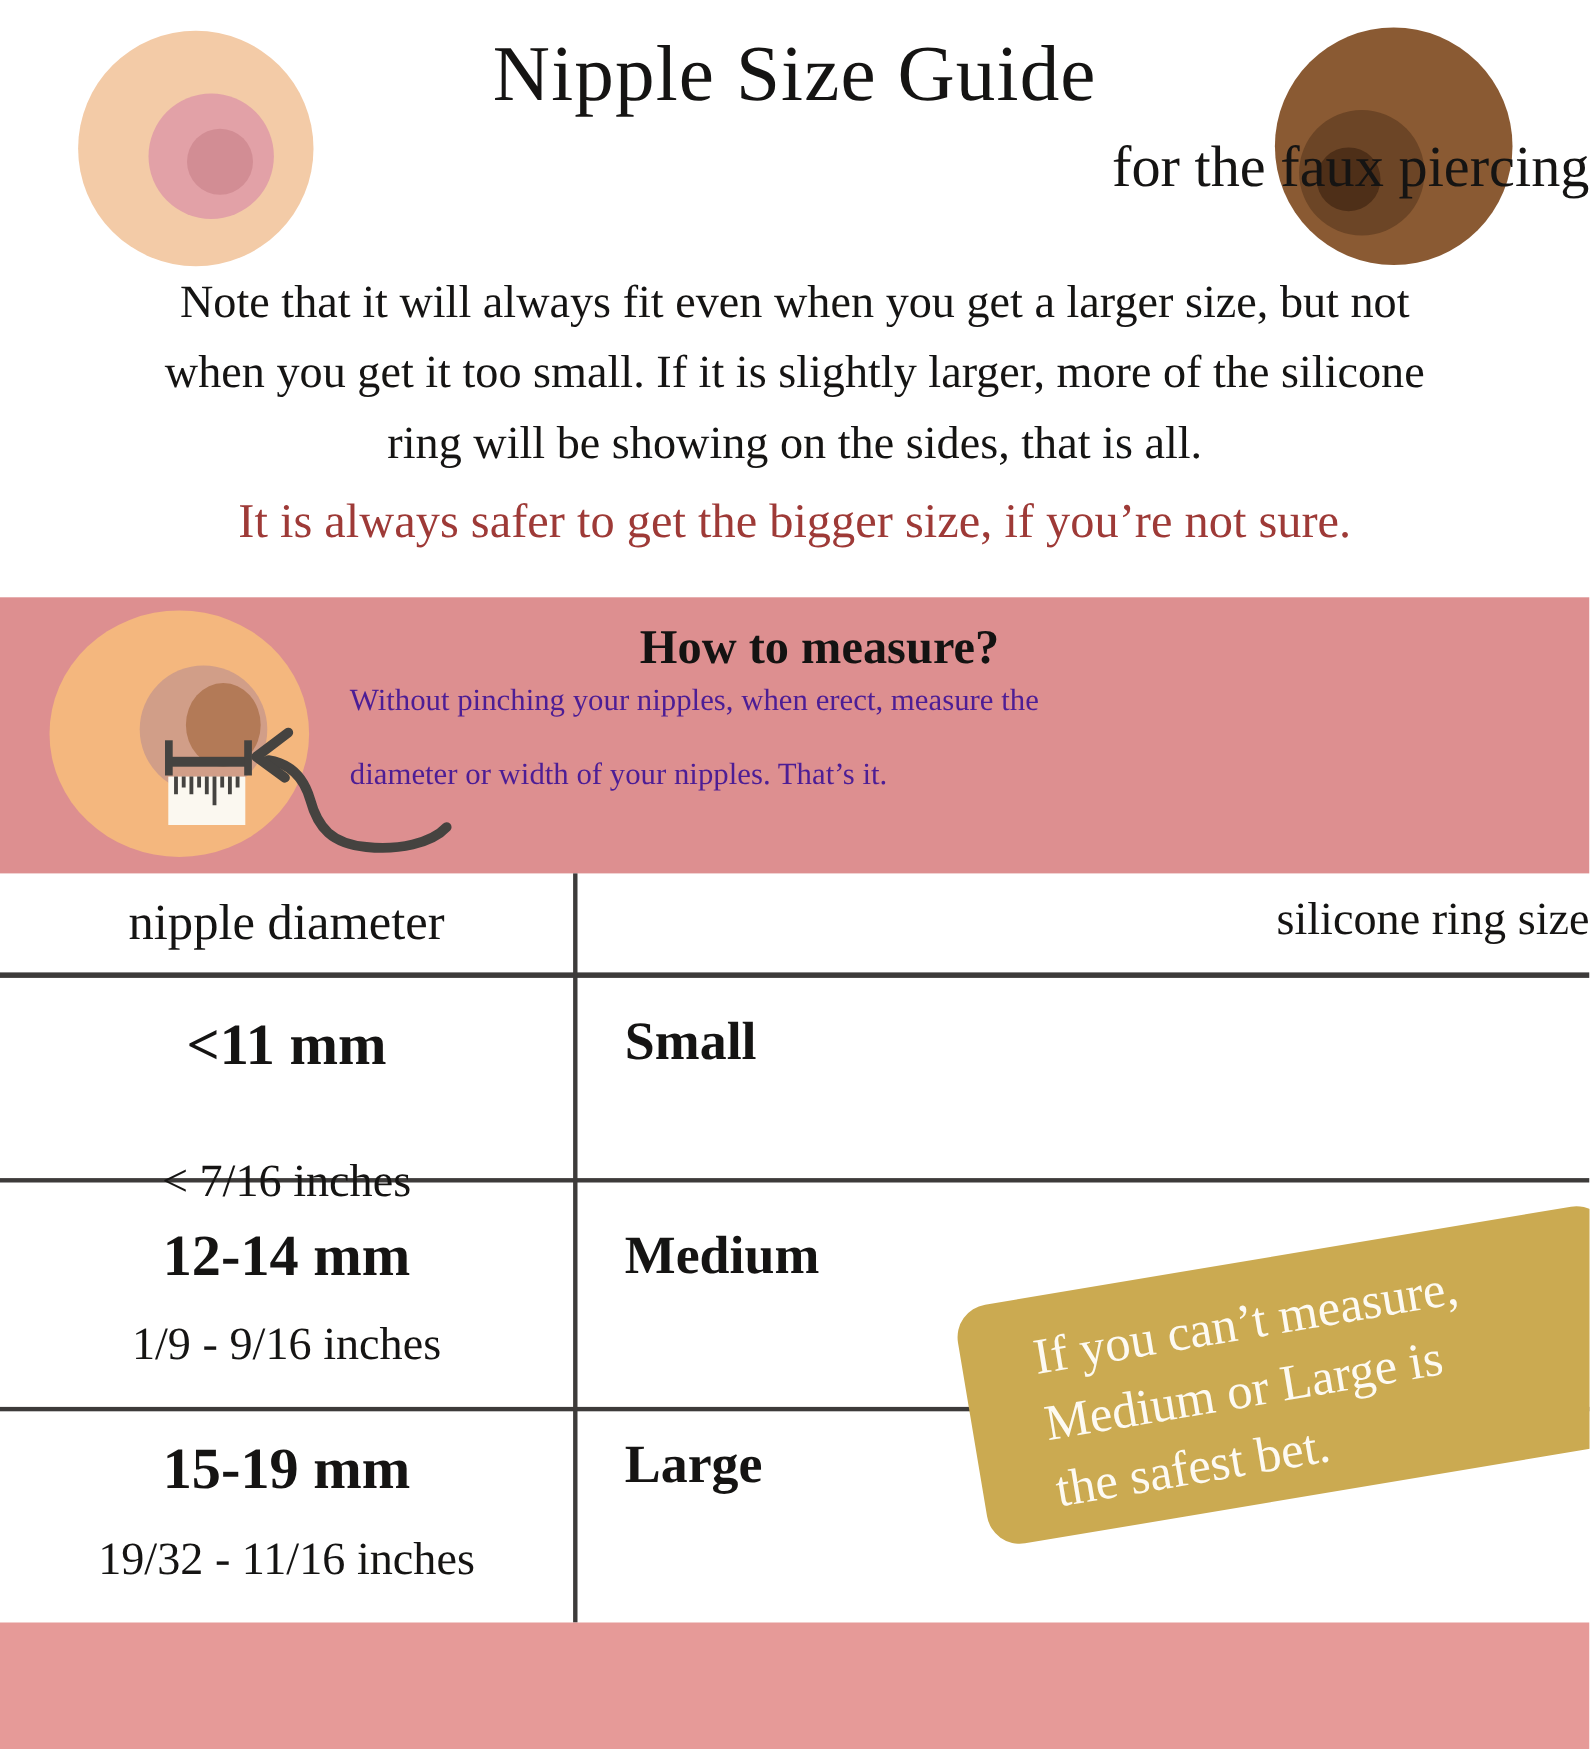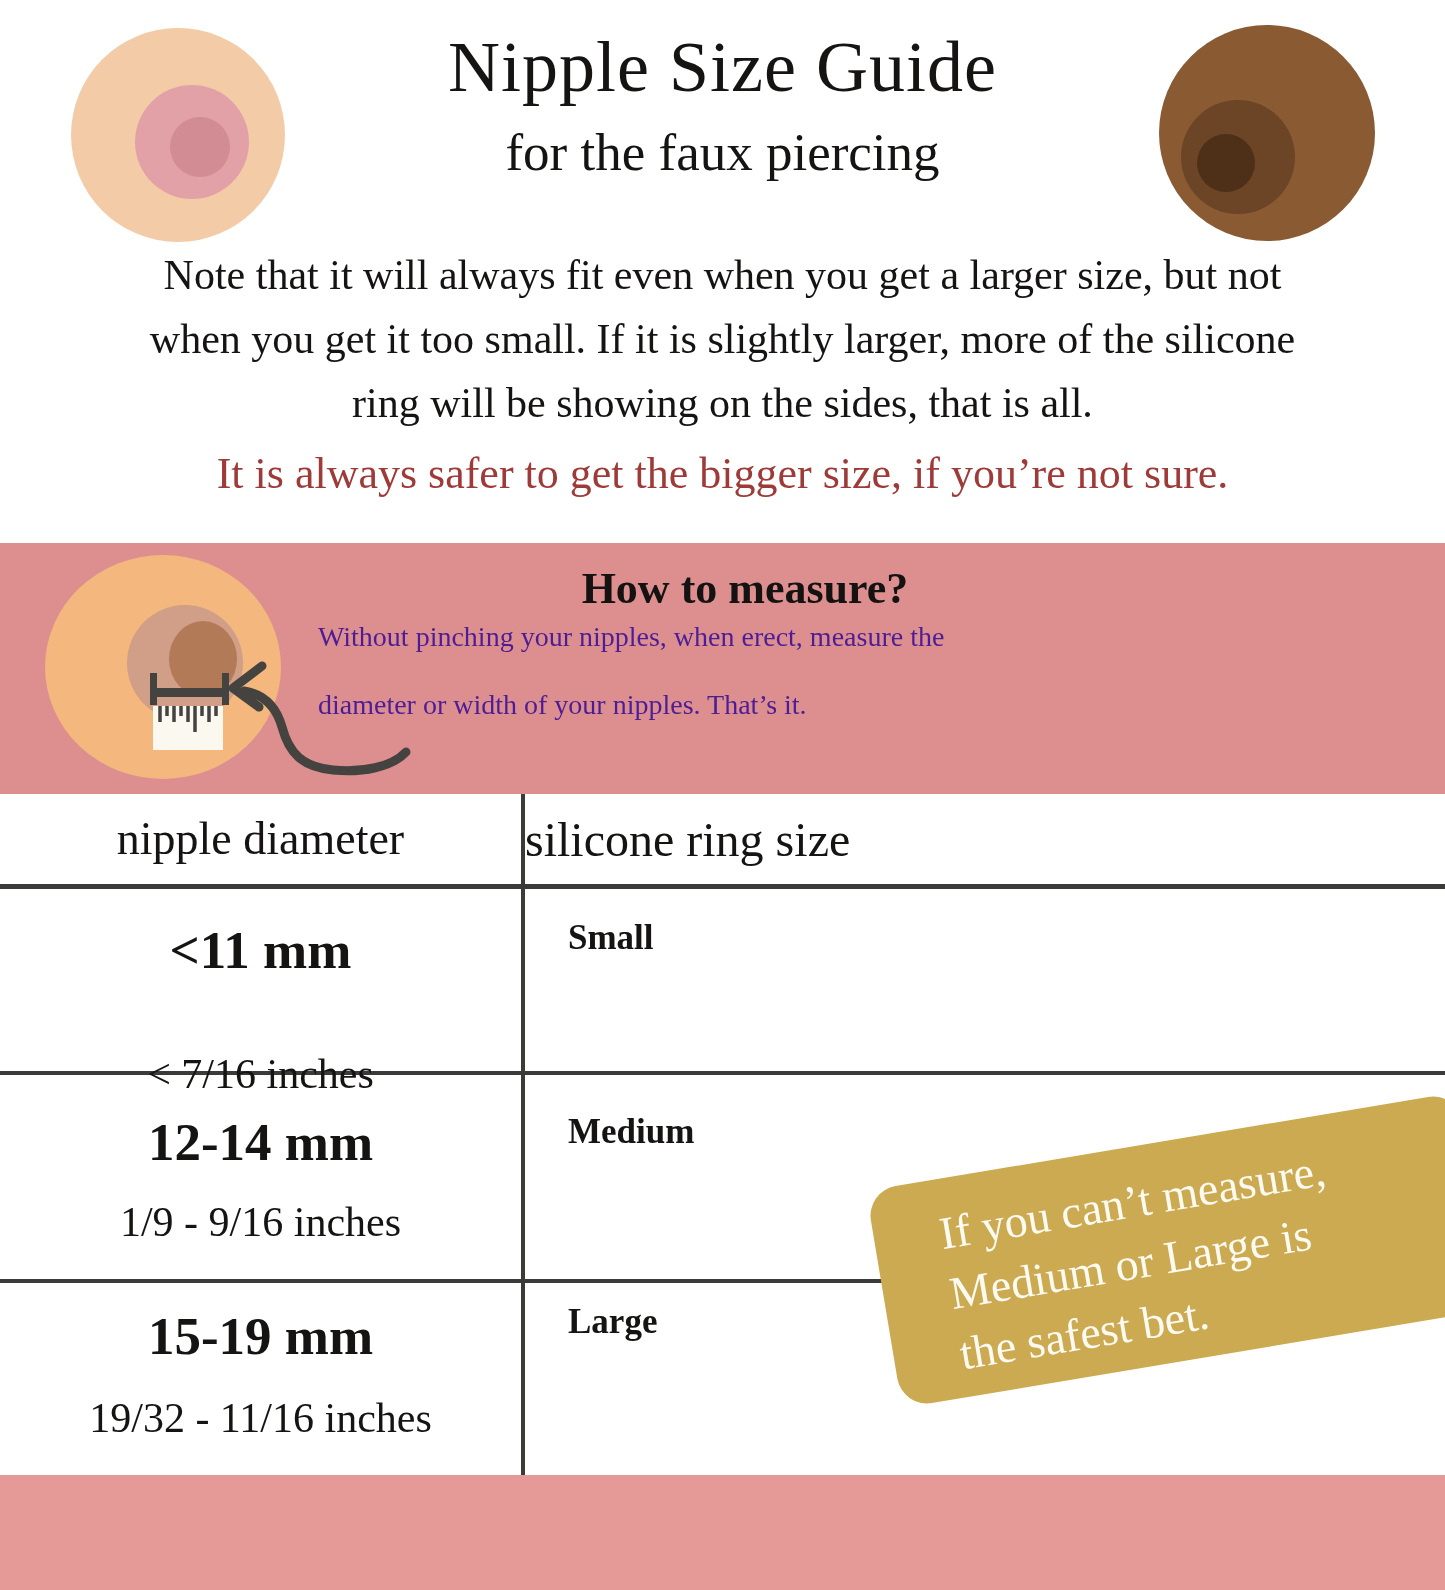--- a/index.html
+++ b/index.html
@@ -2,40 +2,40 @@
 <html><head>
 <meta charset="utf-8">
 <style>
   html,body{margin:0;padding:0;background:#ffffff;}
   .page{
     position:relative;width:1445px;height:1590px;background:#ffffff;
     overflow:hidden;font-family:"Liberation Serif", serif;color:#151413;padding-left:32px;
   }
   .abs{position:absolute;}
   .page-title{top:26px;left:0;width:1445px;text-align:center;font-size:72px;letter-spacing:1px;}
-  .page-subtitle{top:122px;left:0;width:1445px;text-align:center;font-size:53px;}
+  .page-subtitle{top:122px;left:0;width:1445px;text-align:right;font-size:53px;}
   .intro{top:243px;left:0;width:1445px;text-align:center;font-size:42px;line-height:64px;}
   .warning{top:448px;left:0;width:1445px;text-align:center;font-size:44px;color:#9e3a37;}
   .banner{top:543px;left:0;width:1445px;height:251px;background:#dd8f90;}
   .banner-heading{top:20px;left:45px;width:1400px;text-align:center;font-weight:700;font-size:44px;color:#141312;}
   .banner-line{left:318px;font-size:28px;color:#4c1d95;}
   .banner-line.l1{top:78px;}
   .banner-line.l2{top:146px;}
   .th-left{top:812px;left:0;width:521px;text-align:center;font-size:46px;}
-  .th-right{top:812px;left:525px;width:920px;text-align:left;font-size:48px;}
+  .th-right{top:812px;left:525px;width:920px;text-align:right;font-size:42px;}
   .vline{left:521px;top:794px;width:4px;height:681px;background:#3d3b3a;}
   .hline{left:0;width:1445px;background:#3d3b3a;}
   .hline.a{top:884px;height:5px;}
   .hline.b{top:1071px;height:4px;}
   .hline.c{top:1279px;height:4px;}
   .mm{left:0;width:521px;text-align:center;font-weight:700;font-size:53px;}
   .mm.r0{top:920px;} .mm.r1{top:1112px;} .mm.r2{top:1306px;}
   .inches{left:0;width:521px;text-align:center;font-size:42px;}
   .inches.r0{top:1050px;} .inches.r1{top:1198px;} .inches.r2{top:1394px;}
-  .size-label{left:568px;font-weight:700;font-size:35px;}
+  .size-label{left:568px;font-weight:700;font-size:49px;}
   .size-label.r0{top:918px;} .size-label.r1{top:1112px;} .size-label.r2{top:1302px;}
   .badge{
     left:880px;top:1140px;width:600px;height:220px;background:#cbaa51;
     border-radius:30px;transform:rotate(-9.5deg);color:#fdfaf2;
     font-size:46px;line-height:61px;padding:24px 0 0 66px;box-sizing:border-box;
   }
   .bottom-bar{top:1475px;left:0;width:1445px;height:115px;background:#e69a98;}
 </style>
 </head>
 <body>

